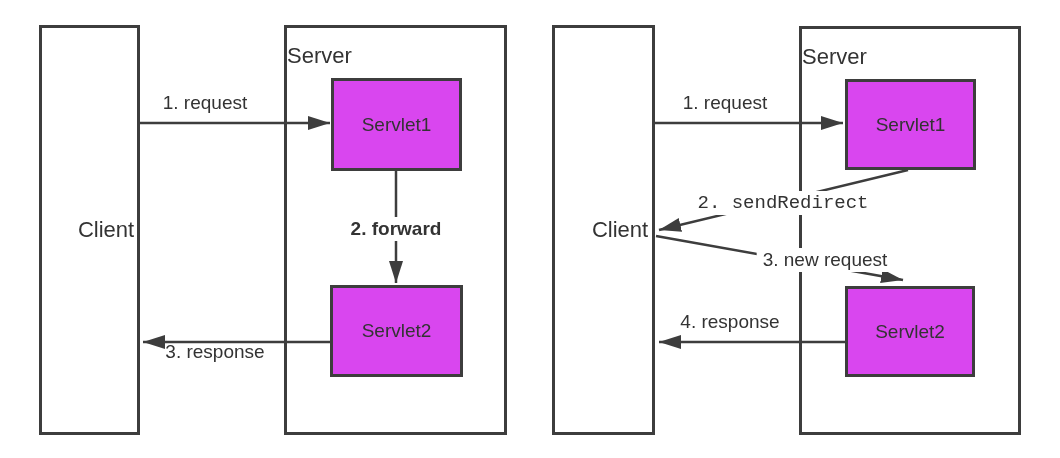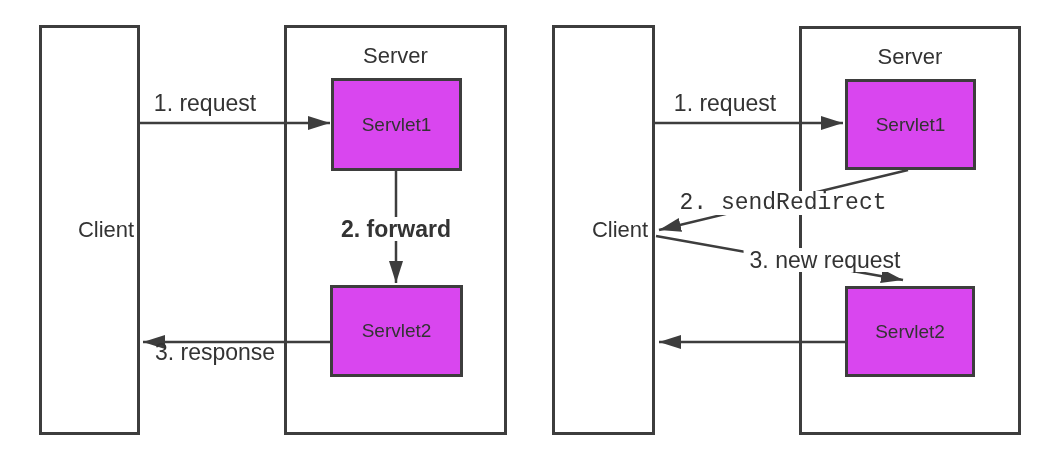--- a/index.html
+++ b/index.html
@@ -23,21 +23,21 @@
     box-sizing: border-box;
   }
   .client-box {
     display: flex;
     align-items: center;
     justify-content: center;
     font-size: 22px;
     padding-left: 33px;
   }
   .server-box {
-    text-align: center;
+    text-align: left;
   }
   .server-title {
     display: block;
     margin-top: 15px;
     font-size: 22px;
   }
   .servlet-box {
     display: flex;
     align-items: center;
     justify-content: center;
@@ -52,21 +52,21 @@
     height: 458px;
     pointer-events: none;
   }
   svg.arrows line {
     stroke: #3d3d3d;
     stroke-width: 2.5;
   }
   .arrow-label {
     position: absolute;
     transform: translateX(-50%);
-    font-size: 23px;
+    font-size: 19px;
     line-height: 24px;
     white-space: nowrap;
     color: #333333;
   }
   .arrow-label.masked {
     background: #ffffff;
     padding: 0 6px;
   }
 </style>
 </head>
@@ -128,14 +128,15 @@
     <line x1="845" y1="342" x2="659" y2="342" marker-end="url(#ah)"></line>
   </svg>
 
   <div class="arrow-label" style="left:205px; top:91px;">1. request</div>
   <div class="arrow-label masked" style="left:396px; top:217px;font-weight:bold;">2. forward</div>
   <div class="arrow-label" style="left:215px; top:310px;margin-top:30px;">3. response</div>
 
   <div class="arrow-label" style="left:725px; top:91px;">1. request</div>
   <div class="arrow-label masked" style="left:783px; top:191px;font-family:Liberation Mono, monospace;">2. sendRedirect</div>
   <div class="arrow-label masked" style="left:785px; top:248px;margin-left:40px;">3. new request</div>
+  <div class="arrow-label" style="left:730px; top:310px;">4. response</div>
 
 </div>
 
 </body></html>

